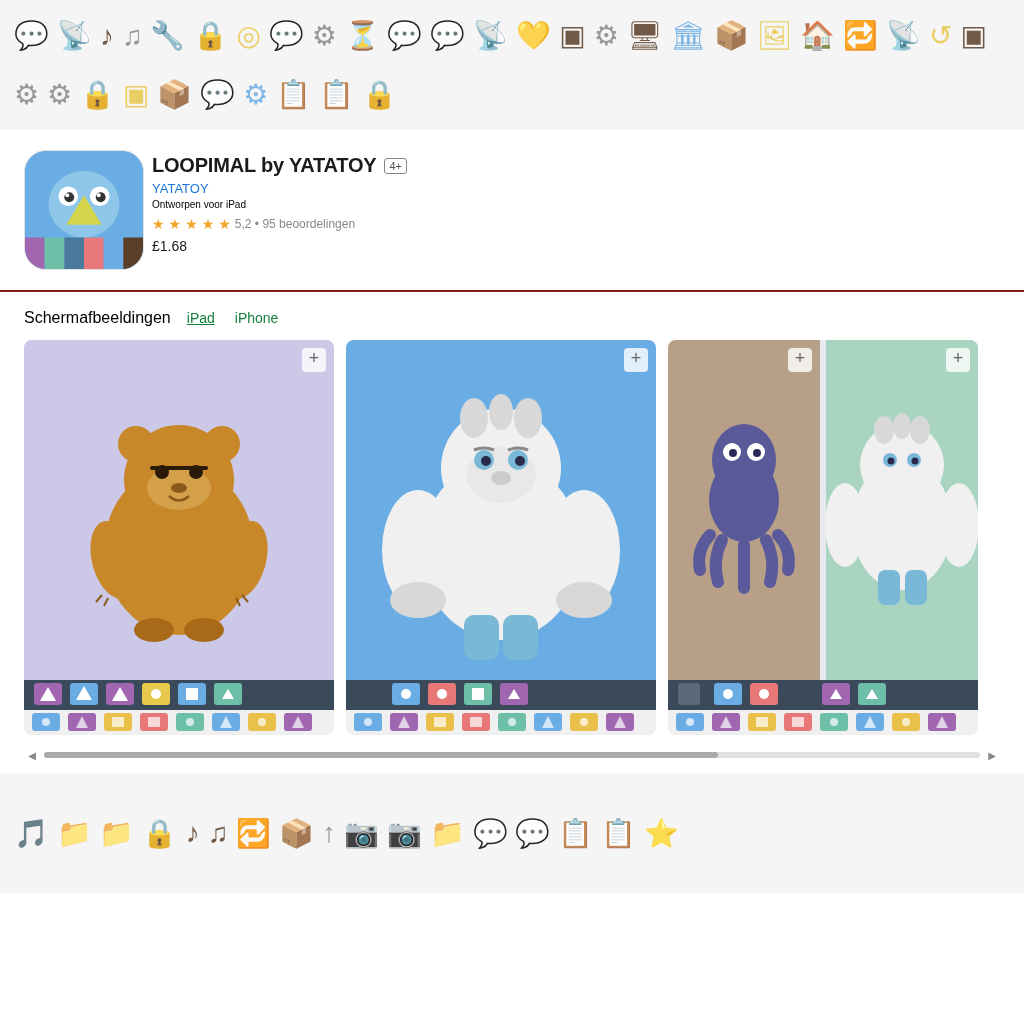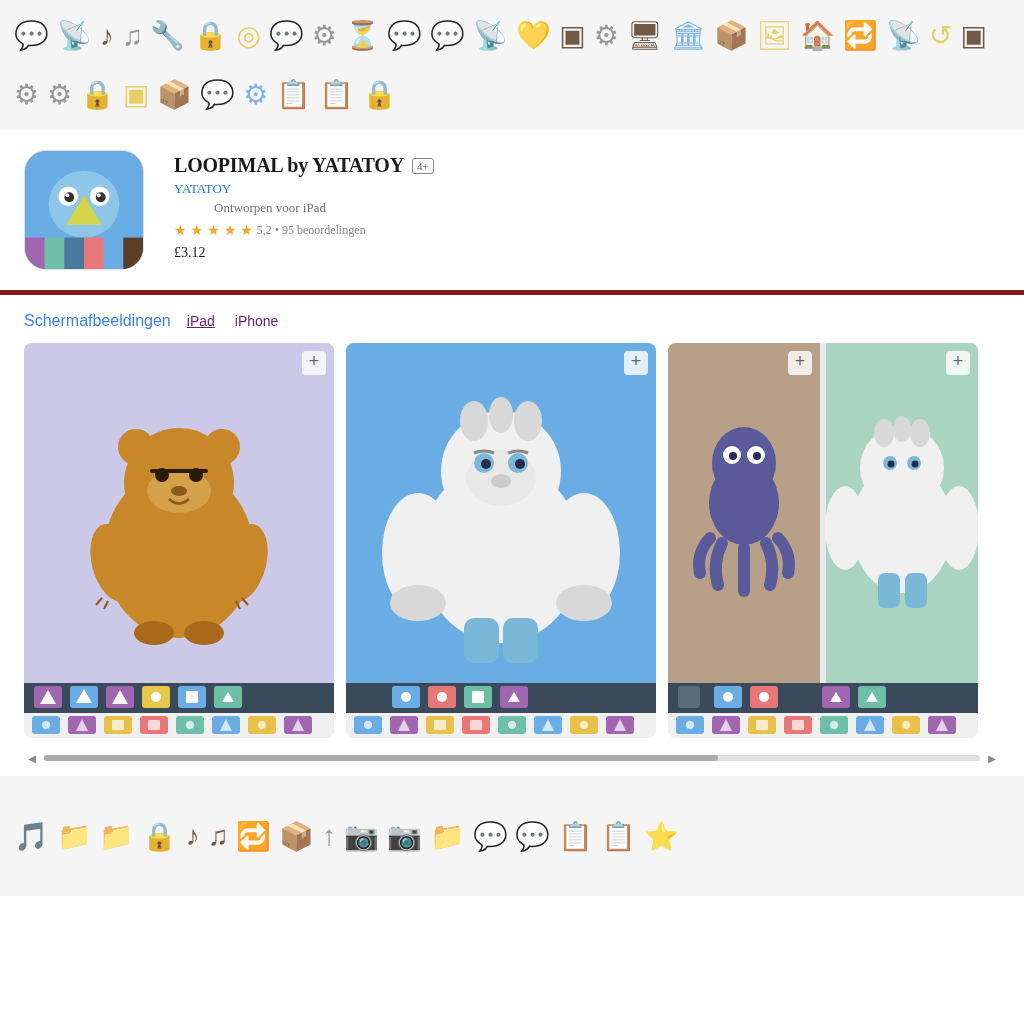--- a/index.html
+++ b/index.html
@@ -31,23 +31,22 @@
       font-size: 28px;
       opacity: 0.85;
     }
 
     
     .app-section {
       background: #fff;
       padding: 20px 24px 20px 24px;
       display: flex;
       align-items: flex-start;
-      gap: 30px;
-      border-bottom: 5px solid #7f1d1d;
-      font-family: Liberation Serif, serif;
+      gap: 8px;
+      border-bottom: 2px solid #7f1d1d;
     }
 
     .app-icon {
       width: 120px;
       height: 120px;
       border-radius: 22px;
       overflow: hidden;
       flex-shrink: 0;
       border: 1px solid #e0e0e0;
       background: #6aade4;
@@ -87,24 +86,23 @@
       font-weight: 500;
     }
 
     .app-developer {
       font-size: 13px;
       color: #1a75d9;
       margin-bottom: 3px;
     }
 
     .app-designed-for {
-      font-size: 13px;
-      color: #737373;
+      font-size: 10px;
+      color: #000000;
       margin-bottom: 6px;
-      margin-left: 40px;
     }
 
     .stars-row {
       display: flex;
       align-items: center;
       gap: 4px;
       margin-bottom: 6px;
     }
 
     .star {
@@ -136,26 +134,26 @@
     .screenshots-header {
       display: flex;
       align-items: center;
       gap: 12px;
       padding: 0 24px 12px 24px;
     }
 
     .screenshots-label {
       font-size: 16px;
       font-weight: 500;
-      color: #3b82f6;
+      color: #000000;
     }
 
     .device-tab {
       font-size: 14px;
-      color: #701a75;
+      color: #15803d;
       cursor: pointer;
       padding: 2px 4px;
       border-radius: 3px;
     }
 
     .device-tab.active {
       text-decoration: underline;
     }
 
     
@@ -312,21 +310,21 @@
     <div class="stars-row">
       <span class="star">★</span>
       <span class="star">★</span>
       <span class="star">★</span>
       <span class="star">★</span>
       <span class="star-half">★</span>
       <span class="rating-text">
         <span>5,2</span> • <span>95 beoordelingen</span>
       </span>
     </div>
-    <div class="app-price">£3.12</div>
+    <div class="app-price">£1.68</div>
   </div>
 </div>
 
 <div class="screenshots-section">
   <div class="screenshots-header">
     <span class="screenshots-label">Schermafbeeldingen</span>
     <span class="device-tab active">iPad</span>
     <span class="device-tab">iPhone</span>
   </div>
 

